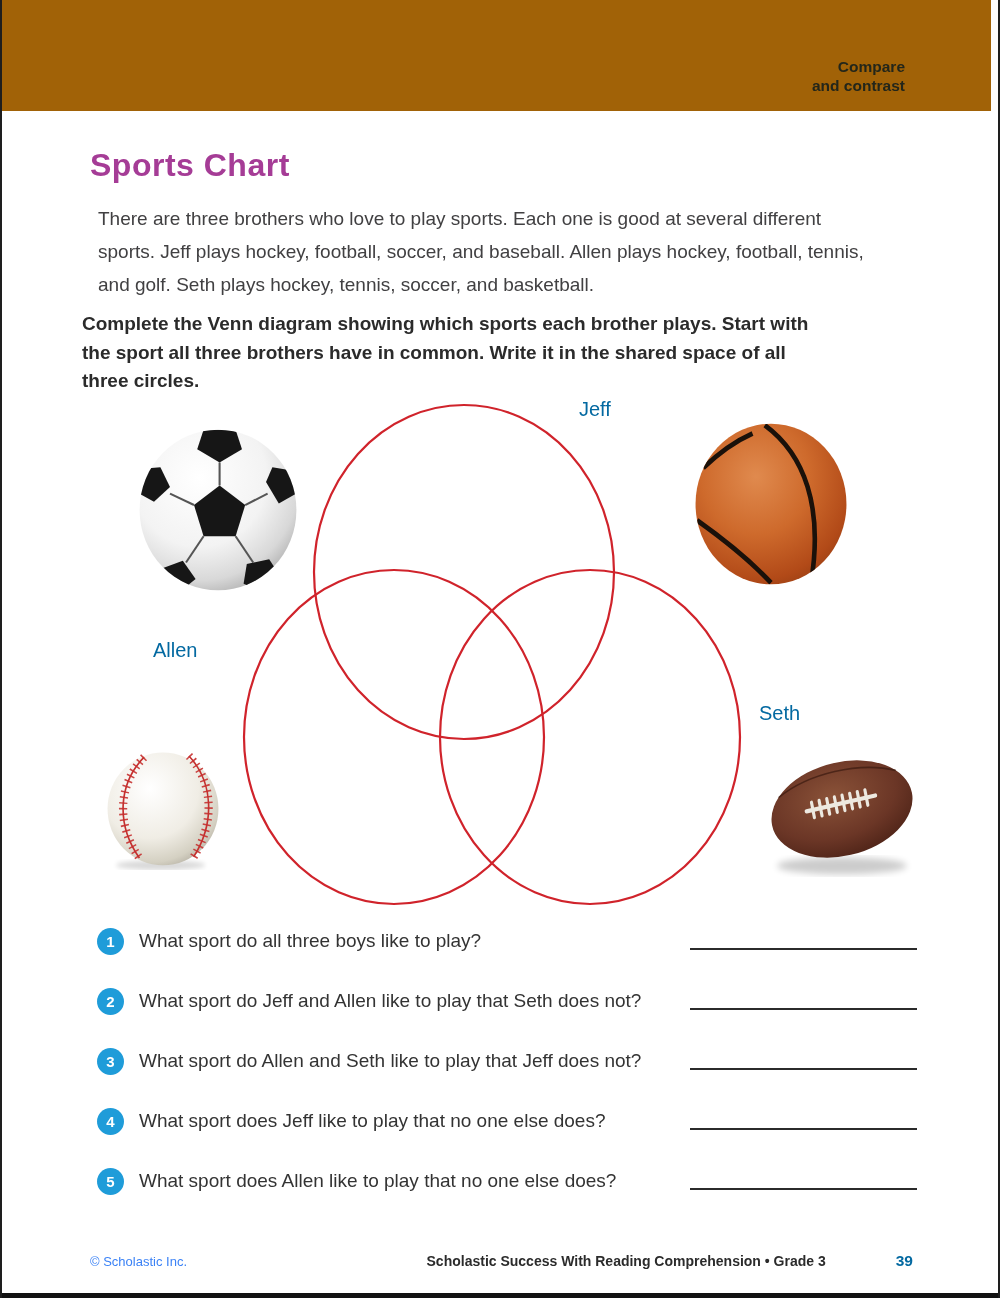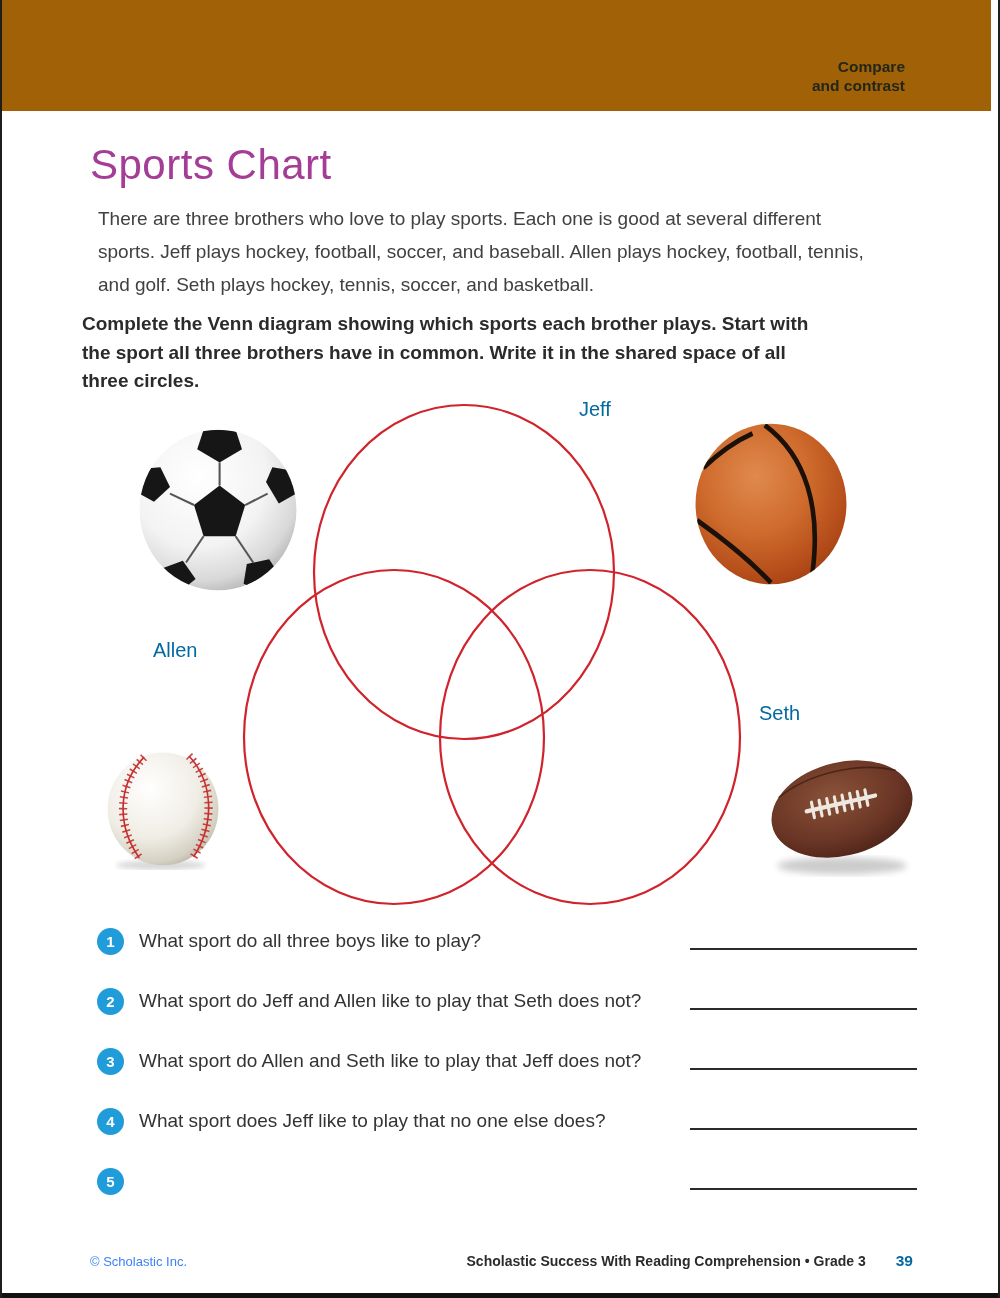--- a/index.html
+++ b/index.html
@@ -13,21 +13,21 @@
     position:absolute;top:0;left:0;width:989px;height:111px;
     background:#a16207;display:flex;flex-direction:column;
     justify-content:flex-end;align-items:flex-end;
     padding:0 86px 16px 0;box-sizing:border-box;
   }
   .green-band .tag-line{
     font-size:15.5px;font-weight:bold;color:#23261a;line-height:19px;text-align:right;
   }
   .page-title{
     position:absolute;left:88px;top:142px;margin:0;
-    font-size:42px;line-height:46px;font-weight:400;color:#A53C96;letter-spacing:.5px;
+    font-size:32px;line-height:46px;font-weight:700;color:#A53C96;letter-spacing:.5px;
   }
   .intro{position:absolute;left:88px;top:202px;margin-left:8px;}
   .intro .tline{font-size:19px;line-height:33px;color:#414042;white-space:nowrap;}
   .instructions{position:absolute;left:80px;top:310px;}
   .instructions .tline{font-size:19px;line-height:28.5px;font-weight:bold;color:#2b2b2b;white-space:nowrap;}
   .venn-area{position:absolute;left:0;top:390px;width:1000px;height:530px;}
   .venn-svg{position:absolute;left:0;top:0;}
   .venn-label{position:absolute;font-size:20px;font-weight:normal;color:#0369a1;}
   .lbl-jeff{left:577px;top:8px;}
   .lbl-allen{left:151px;top:249px;}
@@ -44,21 +44,21 @@
     color:#ffffff;font-size:15px;font-weight:bold;display:flex;
     align-items:center;justify-content:center;margin-right:15px;
   }
   .q-text{font-size:19px;color:#333333;white-space:nowrap;}
   .q-line{flex:none;margin-left:auto;width:227px;height:0;border-bottom:2.5px solid #2b2b2b;transform:translateY(8px);}
   .footer{
     position:absolute;left:88px;right:85px;top:1252px;
     display:flex;align-items:baseline;justify-content:space-between;
   }
   .footer .copyright{font-size:13px;color:#3b82f6;}
-  .footer .right{display:flex;align-items:baseline;}
+  .footer .right{display:flex;align-items:baseline;gap:40px;}
   .footer .series{font-size:14px;font-weight:bold;color:#2b2b2b;}
   .footer .pagenum{font-size:15.5px;font-weight:bold;color:#0369a1;margin-left:30px;}
   .bottom-bar{position:absolute;left:0;right:0;bottom:0;height:5px;background:#121212;}
 </style>
 </head>
 <body>
 
 <div class="page">
 
   <div class="green-band">
@@ -212,20 +212,21 @@
       <div class="q-text">What sport do Allen and Seth like to play that Jeff does not?</div>
       <div class="q-line"></div>
     </div>
     <div class="q-row">
       <div class="q-badge">4</div>
       <div class="q-text">What sport does Jeff like to play that no one else does?</div>
       <div class="q-line"></div>
     </div>
     <div class="q-row">
       <div class="q-badge">5</div>
+      <div class="q-text">What sport does Allen like to play that no one else does?</div>
       <div class="q-line"></div>
     </div>
   </div>
 
   <div class="footer">
     <div class="copyright">© Scholastic Inc.</div>
     <div class="right">
       <div class="series">Scholastic Success With Reading Comprehension • Grade 3</div>
       <div class="pagenum">39</div>
     </div>

